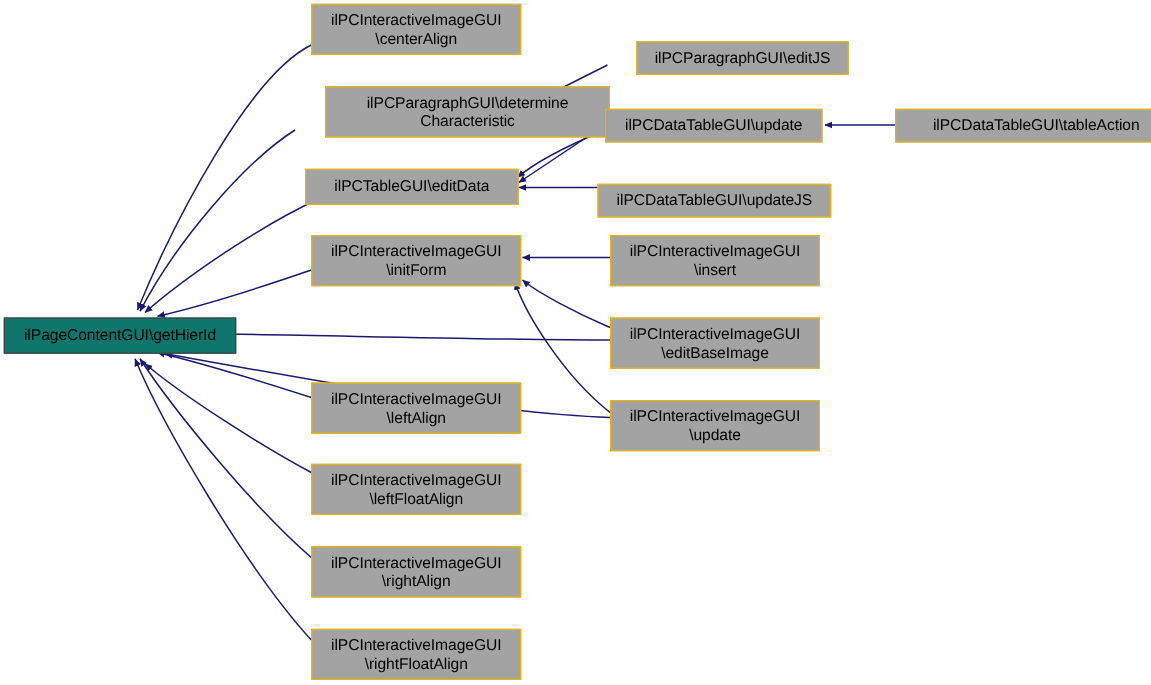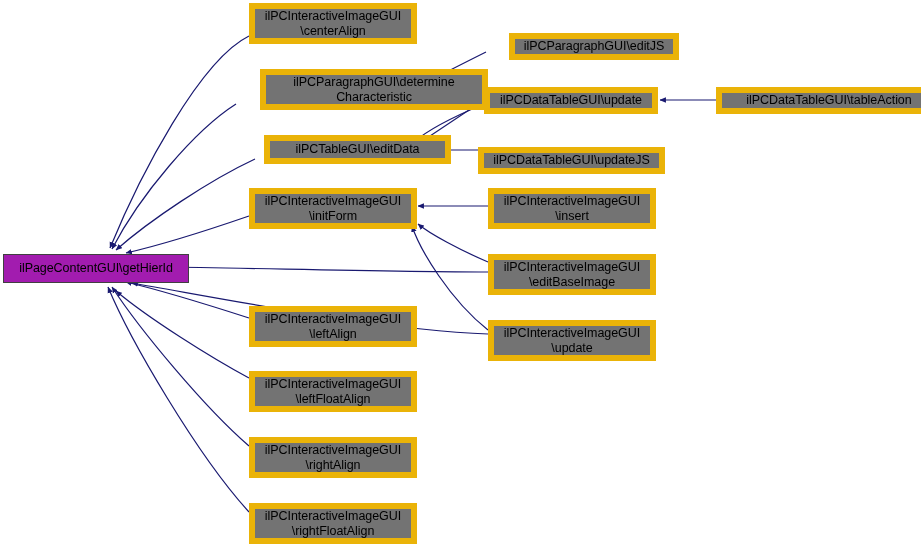--- a/index.html
+++ b/index.html
@@ -19,35 +19,35 @@
     position: absolute;
     left: 0;
     top: 0;
     width: 921px;
     height: 548px;
     pointer-events: none;
   }
   .node {
     position: absolute;
     box-sizing: border-box;
-    border: 6px solid #eab308;
-    background: #737373;
+    border: 1px solid #eab308;
+    background: #a3a3a3;
     display: flex;
     align-items: center;
     justify-content: center;
     text-align: center;
     color: #000000;
     font-size: 12.5px;
     line-height: 15px;
     letter-spacing: -0.05px;
     white-space: pre-line;
     z-index: 2;
   }
   .node.focus {
-    background: #a21caf;
+    background: #0f766e;
     border: 1px solid #404040;
   }
   .node-label {
     display: block;
     white-space: pre-line;
     padding: 0 3px;
   }
 </style>
 </head>
 <body>
@@ -79,21 +79,21 @@
         <path d="M 488 330 C 450 300 420 250 412 226" fill="none" stroke="#191970" stroke-width="1.2" marker-end="url(#arrow)"></path>
         <path d="M 716 100 L 660 100" fill="none" stroke="#191970" stroke-width="1.2" marker-end="url(#arrow)"></path>
       </g>
   </svg>
   <div id="nodes">
       <div class="node focus" style="left: 3px; top: 254px; width: 186px; height: 29px;"><span class="node-label">ilPageContentGUI\getHierId</span></div>
       <div class="node" style="left: 249px; top: 3px; width: 168px; height: 41px;"><span class="node-label">ilPCInteractiveImageGUI
 \centerAlign</span></div>
       <div class="node" style="left: 236px; top: 69px; width: 228px; height: 41px; margin-left: 24px;"><span class="node-label">ilPCParagraphGUI\determine
 Characteristic</span></div>
-      <div class="node" style="left: 264px; top: 135px; width: 187px; height: 29px;"><span class="node-label">ilPCTableGUI\editData</span></div>
+      <div class="node" style="left: 244px; top: 135px; width: 171px; height: 29px;"><span class="node-label">ilPCTableGUI\editData</span></div>
       <div class="node" style="left: 249px; top: 188px; width: 168px; height: 41px;"><span class="node-label">ilPCInteractiveImageGUI
 \initForm</span></div>
       <div class="node" style="left: 249px; top: 306px; width: 168px; height: 41px;"><span class="node-label">ilPCInteractiveImageGUI
 \leftAlign</span></div>
       <div class="node" style="left: 249px; top: 371px; width: 168px; height: 41px;"><span class="node-label">ilPCInteractiveImageGUI
 \leftFloatAlign</span></div>
       <div class="node" style="left: 249px; top: 437px; width: 168px; height: 41px;"><span class="node-label">ilPCInteractiveImageGUI
 \rightAlign</span></div>
       <div class="node" style="left: 249px; top: 503px; width: 168px; height: 41px;"><span class="node-label">ilPCInteractiveImageGUI
 \rightFloatAlign</span></div>

